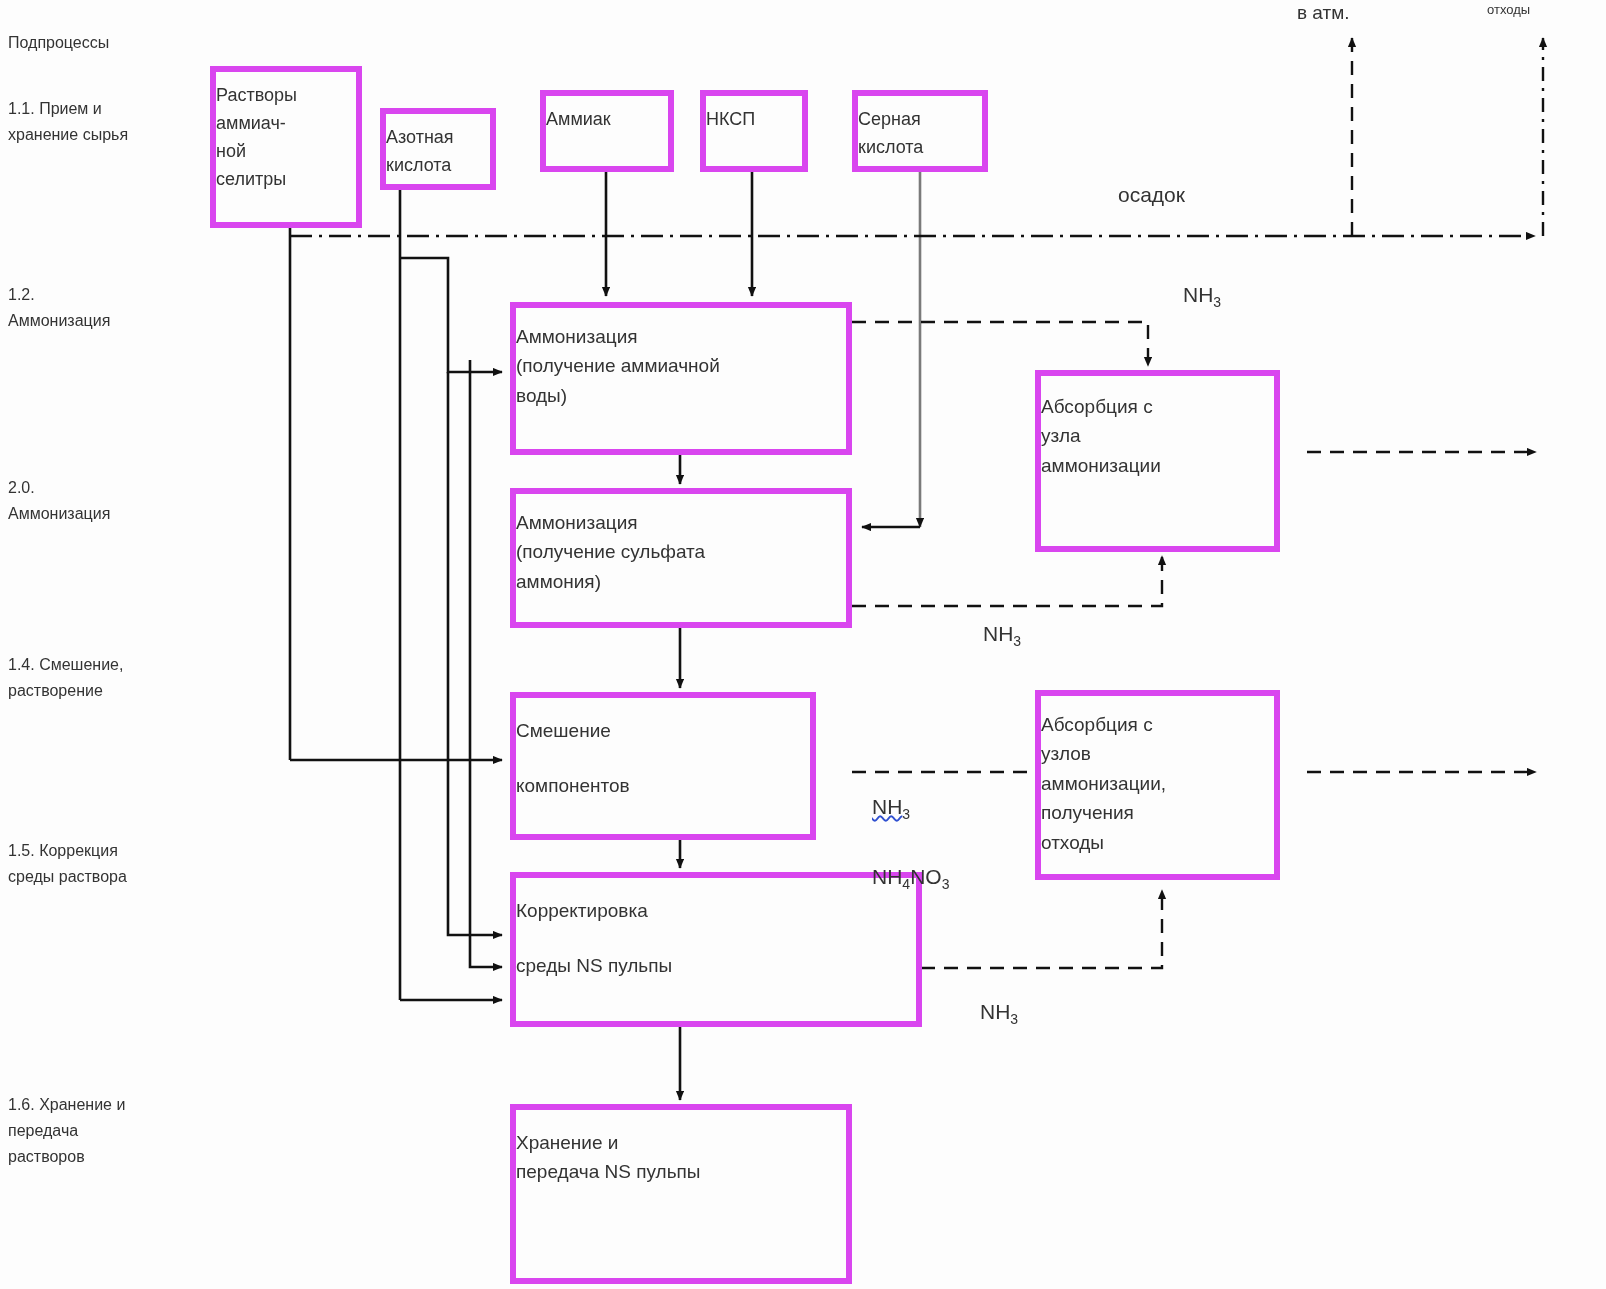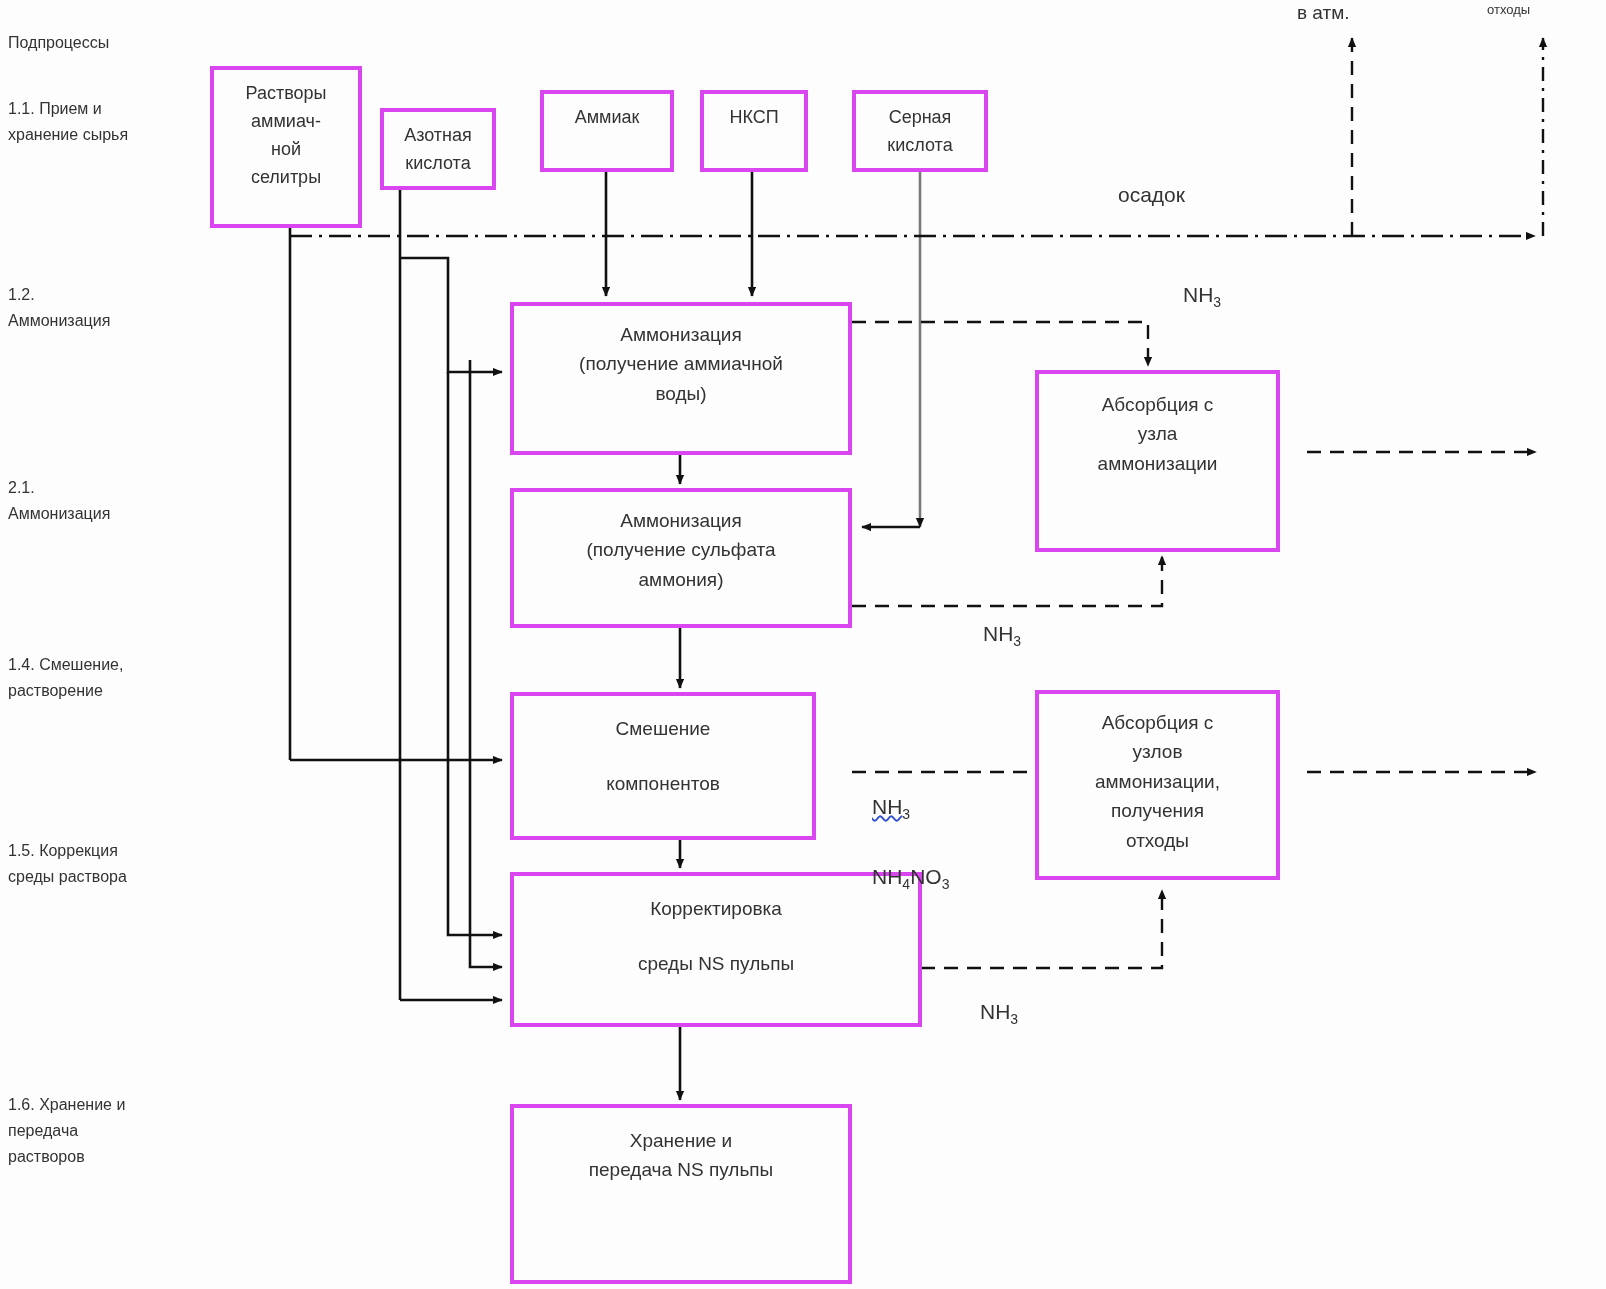--- a/index.html
+++ b/index.html
@@ -1,20 +1,20 @@
 <!DOCTYPE html>
 <html><head>
 <meta charset="utf-8">
 <style>
   html,body{margin:0;padding:0;background:#fdfdfd;}
   body{font-family:"Liberation Sans","DejaVu Sans",sans-serif;}
   #stage{position:relative;width:1606px;height:1289px;background:#fdfdfd;overflow:hidden;}
   #svgroot{position:absolute;left:0;top:0;width:1606px;height:1289px;}
-  .node{position:absolute;border:4px solid #d946ef;background:#fdfdfd;box-sizing:border-box;
-        display:flex;flex-direction:column;align-items:center;padding-top:10px;}
+  .node{position:absolute;border:6px solid #d946ef;background:#fdfdfd;box-sizing:border-box;
+        display:flex;flex-direction:column;align-items:flex-start;padding-top:10px;}
   .node .ln{font-size:19px;color:#333;line-height:1.55;text-align:center;white-space:nowrap;}
   .node.inputbox .ln{font-size:18px;}
   .node.wide .ln{font-size:19px;}
   .lbl{position:absolute;color:#333;font-size:16px;line-height:1.62;white-space:pre-line;}
   .flow{position:absolute;color:#333;font-size:21px;white-space:nowrap;}
   .flow sub{font-size:14px;}
   .spell{border-bottom:3px wavy #2f4fd0;
          text-decoration:underline;text-decoration-color:#2f4fd0;
          text-decoration-style:wavy;text-decoration-thickness:2px;}
   .gapbig{display:block;height:26px;}
@@ -78,21 +78,21 @@
       <path d="M1352,236 L1352,38" stroke-dasharray="14,9" marker-end="url(#ah)"></path>
 
       <path d="M1543,236 L1543,38" stroke-dasharray="14,7,3,7" marker-end="url(#ah)"></path>
     </g>
   </svg>
 
   <div class="lbl" style="left:8px;top:96px;">1.1. Прием и
 хранение сырья</div>
   <div class="lbl" style="left:8px;top:282px;">1.2.
 Аммонизация</div>
-  <div class="lbl" style="left:8px;top:475px;">2.1.
+  <div class="lbl" style="left:8px;top:475px;">2.0.
 Аммонизация</div>
   <div class="lbl" style="left:8px;top:652px;">1.4. Смешение,
 растворение</div>
   <div class="lbl" style="left:8px;top:838px;">1.5. Коррекция
 среды раствора</div>
   <div class="lbl" style="left:8px;top:1092px;">1.6. Хранение и
 передача
 растворов</div>
 
   <div class="lbl" style="left:8px;top:30px;">Подпроцессы</div>

